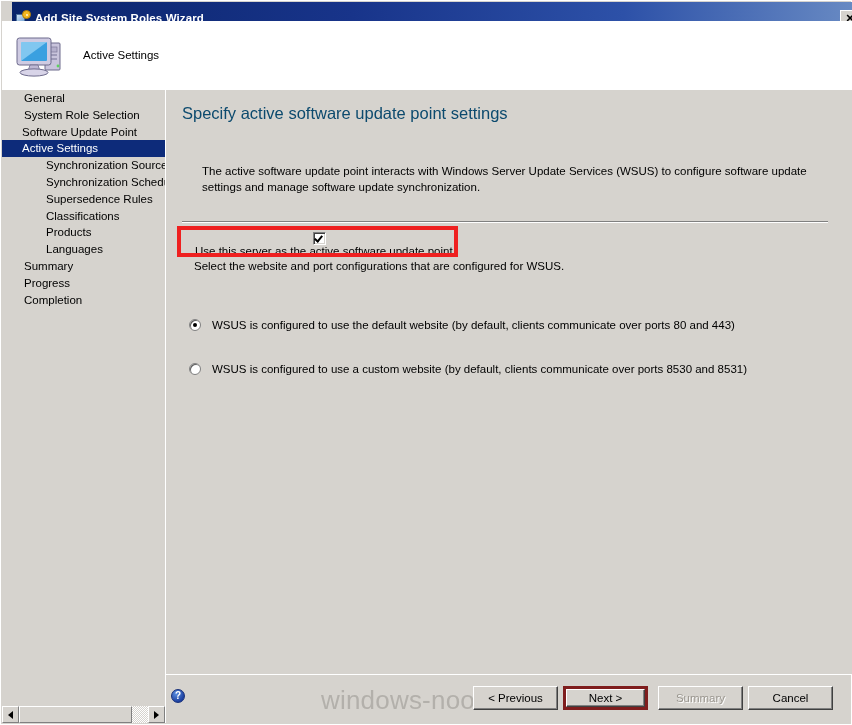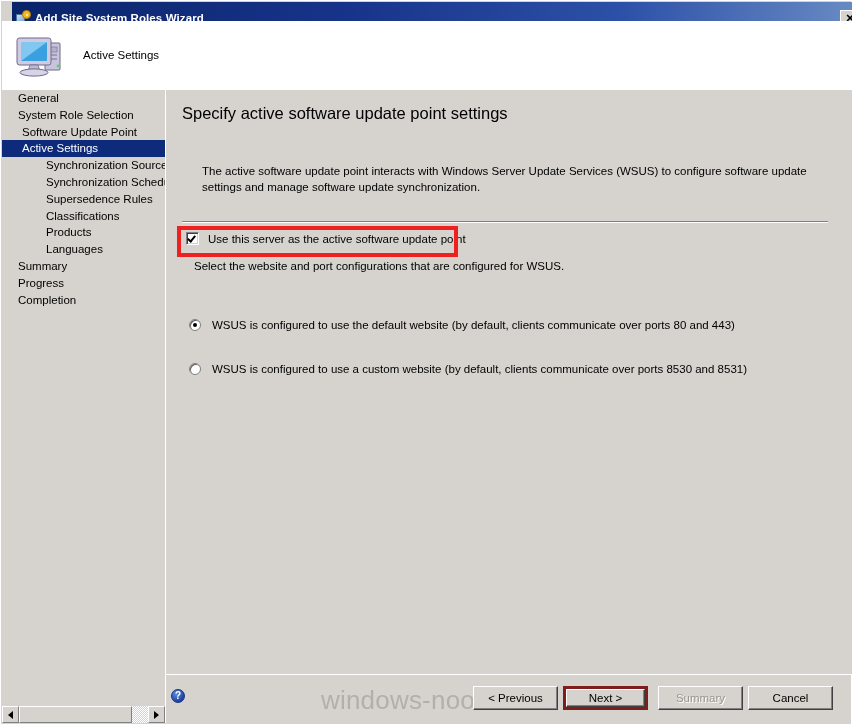--- a/index.html
+++ b/index.html
@@ -142,21 +142,21 @@
   .nav-item {
     height: 16.8px;
     line-height: 16.8px;
     font-size: 11.5px;
     color: #000000;
     white-space: nowrap;
     padding-left: 14px;
     box-sizing: border-box;
     cursor: default;
   }
-  .nav-item.lvl1 { padding-left: 16px; }
+  .nav-item.lvl1 { padding-left: 22px; }
   .nav-item.lvl2 { padding-left: 20px; }
   .nav-item.lvl3 { padding-left: 44px; }
   .nav-item.selected {
     background: #0d2b7a;
     color: #ffffff;
   }
 
   
   #sb-scroll {
     position: absolute;
@@ -220,21 +220,21 @@
     position: absolute;
     left: 165px; top: 89px;
     width: 686px;
     height: 584px;
     background: #d6d3ce;
   }
   #page-heading {
     position: absolute;
     left: 16px; top: 14px;
     font-size: 16.5px;
-    color: #000000;
+    color: #0c4a6e;
     white-space: nowrap;
   }
   #intro-text {
     position: absolute;
     left: 36px; top: 74px;
     width: 622px;
     font-size: 11.5px;
     line-height: 15.5px;
     color: #000000;
   }
@@ -248,20 +248,21 @@
     box-sizing: border-box;
   }
 
   
   #checkbox-row {
     position: absolute;
     left: 20px; top: 142px;
     display: flex;
     align-items: center;
     cursor: default;
+    flex-direction: column;
   }
   .win-checkbox {
     width: 13px; height: 13px;
     background: #ffffff;
     border-top: 1px solid #808080;
     border-left: 1px solid #808080;
     border-right: 1px solid #ffffff;
     border-bottom: 1px solid #ffffff;
     box-shadow: inset 1px 1px 0 #404040, inset -1px -1px 0 #d6d3ce;
     box-sizing: border-box;

